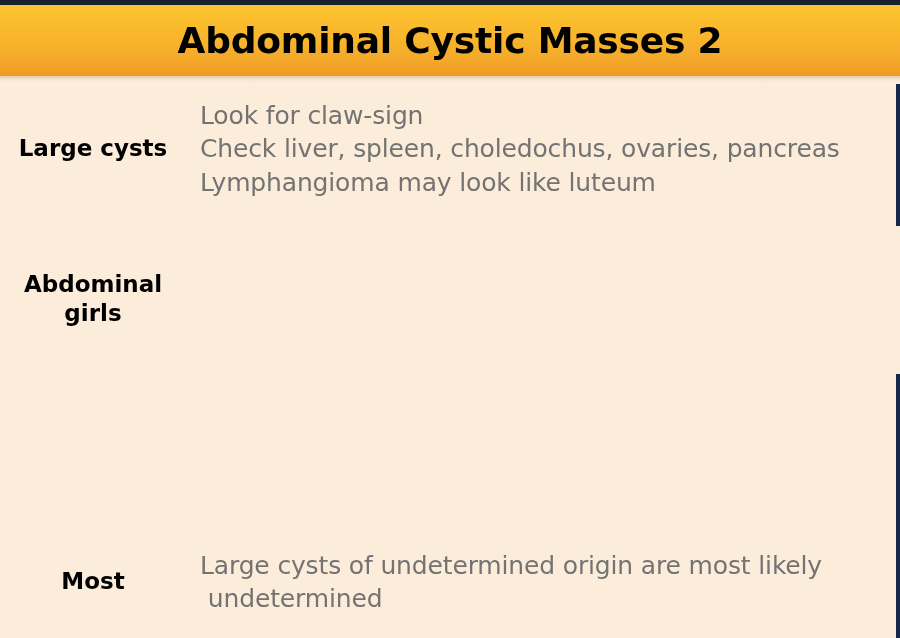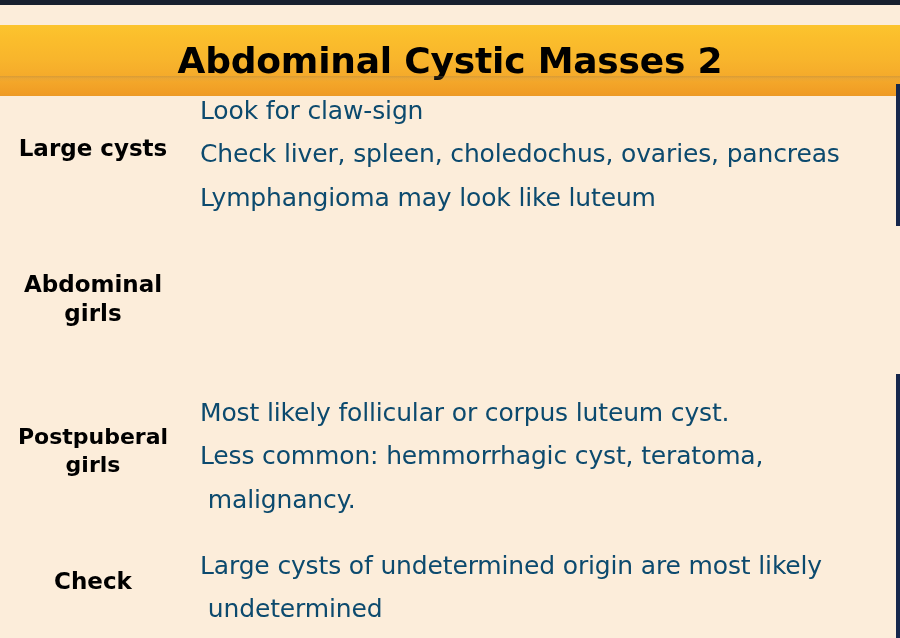--- a/index.html
+++ b/index.html
@@ -44,21 +44,20 @@
                 #fcc42e 0%,
                 #fbbe2c 18%,
                 #f8b52c 48%,
                 #f4a82a 78%,
                 #f09c24 97%,
                 #eb9a28 100%);
     display: flex;
     align-items: center;
     justify-content: center;
     overflow: hidden;
-    margin-top: 20px;
   }
   .header-title {
     font-family: "DejaVu Sans", sans-serif;
     font-size: 36px;
     font-weight: bold;
     color: #000000;
     letter-spacing: -0.2px;
     line-height: 1;
     white-space: nowrap;
     text-align: center;
@@ -124,25 +123,24 @@
 
   .row-content {
     flex: 1 1 auto;
     padding-left: 14px;
     box-sizing: border-box;
   }
   .content-line {
     font-family: "DejaVu Sans", sans-serif;
     font-size: 25px;
     font-weight: normal;
-    color: #0c4a6e;
+    color: #737373;
     line-height: 33.5px;
     white-space: pre;
     letter-spacing: -0.15px;
-    margin-top: 10px;
   }
 </style>
 </head>
 <body>
 
 <div id="slide">
 
   <div class="top-strip"></div>
 
   <div class="header-band">
@@ -161,31 +159,23 @@
         <div class="content-line">Look for claw-sign</div>
         <div class="content-line">Check liver, spleen, choledochus, ovaries, pancreas</div>
         <div class="content-line">Lymphangioma may look like luteum</div>
       </div>
     </div>
 
     <div class="row r1">
       <div class="row-label">Abdominal girls</div>
     </div>
 
-    <div class="row r2">
-      <div class="row-label">Postpuberal girls</div>
-      <div class="row-content">
-        <div class="content-line">Most likely follicular or corpus luteum cyst.</div>
-        <div class="content-line">Less common: hemmorrhagic cyst, teratoma,</div>
-        <div class="content-line"> malignancy.</div>
-      </div>
-    </div>
 
     <div class="row r3">
-      <div class="row-label">Check</div>
+      <div class="row-label">Most</div>
       <div class="row-content">
         <div class="content-line">Large cysts of undetermined origin are most likely</div>
         <div class="content-line"> undetermined</div>
       </div>
     </div>
 
   </div>
 </div>
 
 </body></html>

